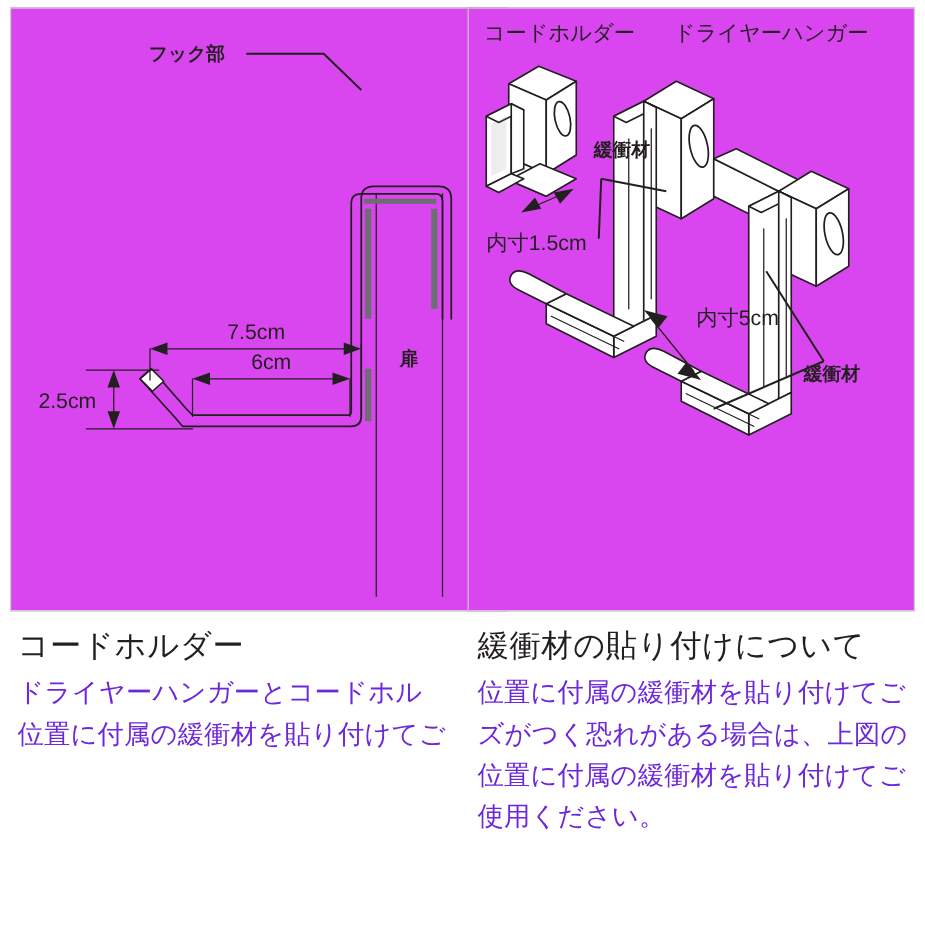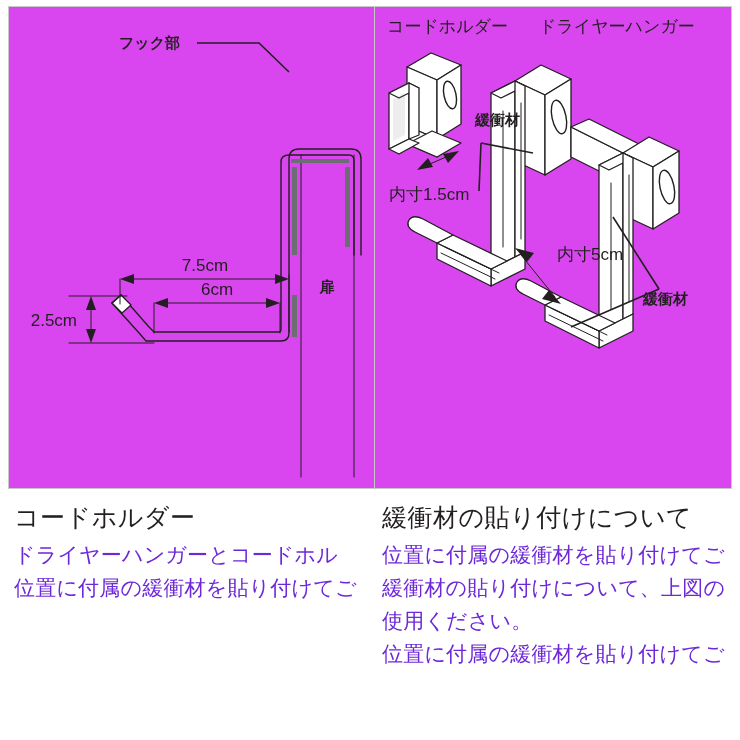--- a/index.html
+++ b/index.html
@@ -312,20 +312,20 @@
       <div class="tb-body">
         <span>ドライヤーハンガーとコードホル</span>
         <span>位置に付属の緩衝材を貼り付けてご</span>
       </div>
     </div>
 
     <div class="textblock tb-right">
       <div class="tb-heading">緩衝材の貼り付けについて</div>
       <div class="tb-body">
         <span>位置に付属の緩衝材を貼り付けてご</span>
-        <span>緩衝材の貼り付けについて、上図の</span>
+        <span>ズがつく恐れがある場合は、上図の</span>
+        <span>位置に付属の緩衝材を貼り付けてご</span>
         <span>使用ください。</span>
-        <span>位置に付属の緩衝材を貼り付けてご</span>
       </div>
     </div>
 
   </div>
 </div>
 
 </body></html>

